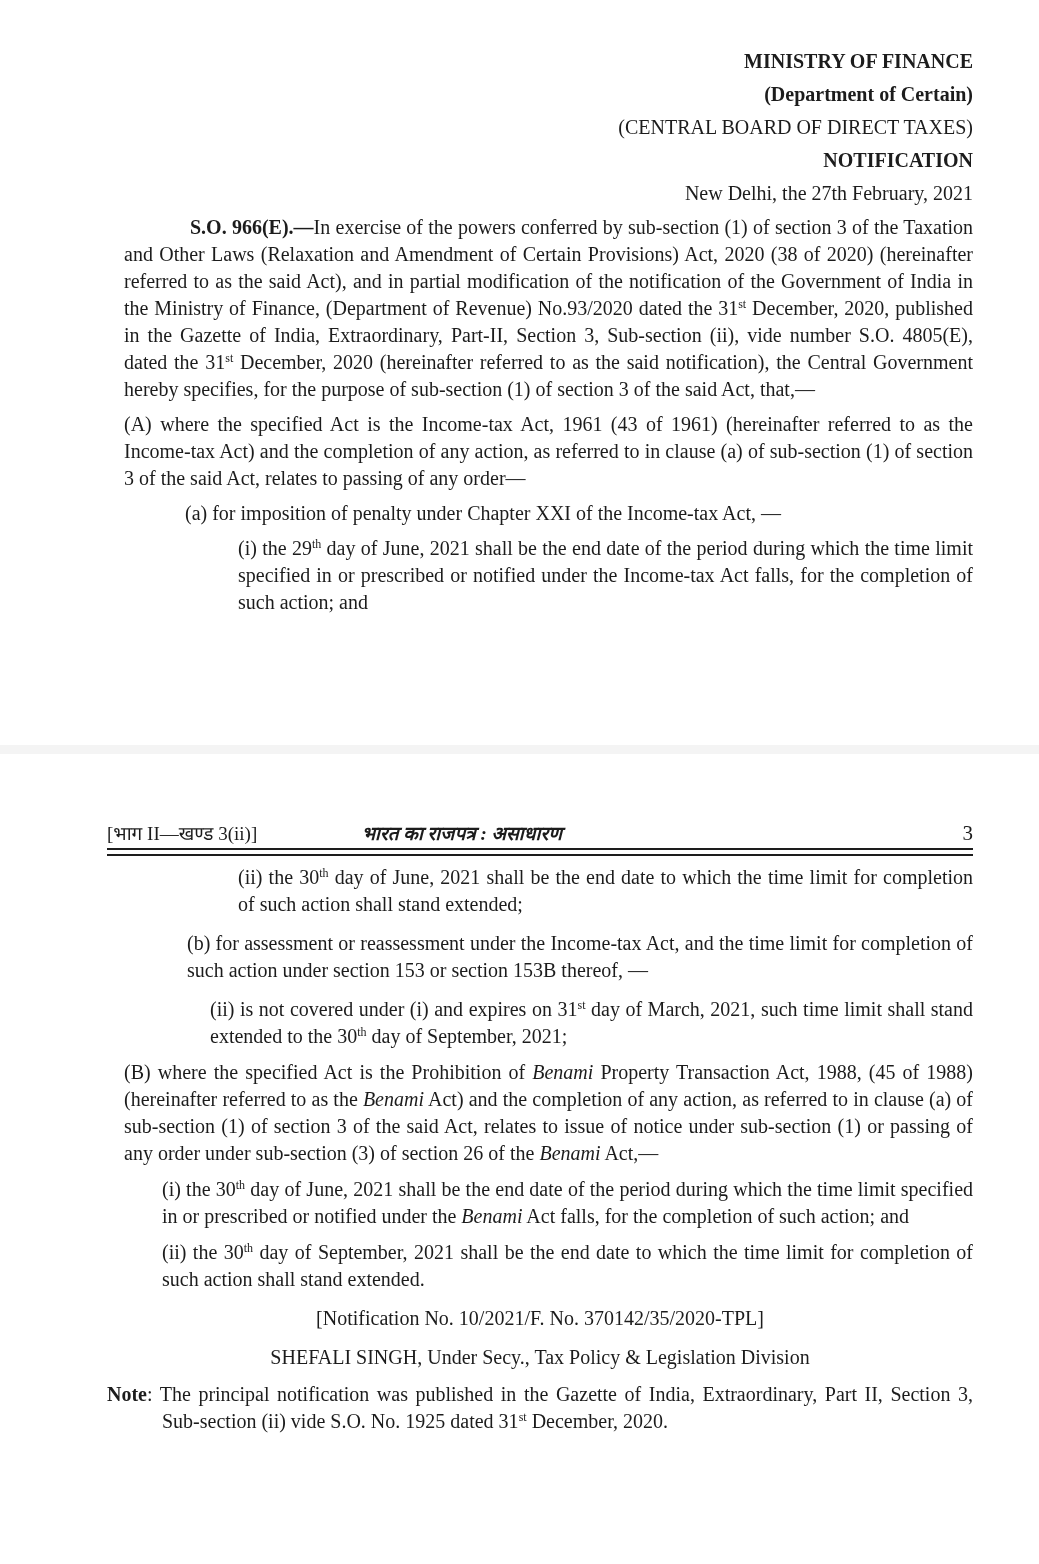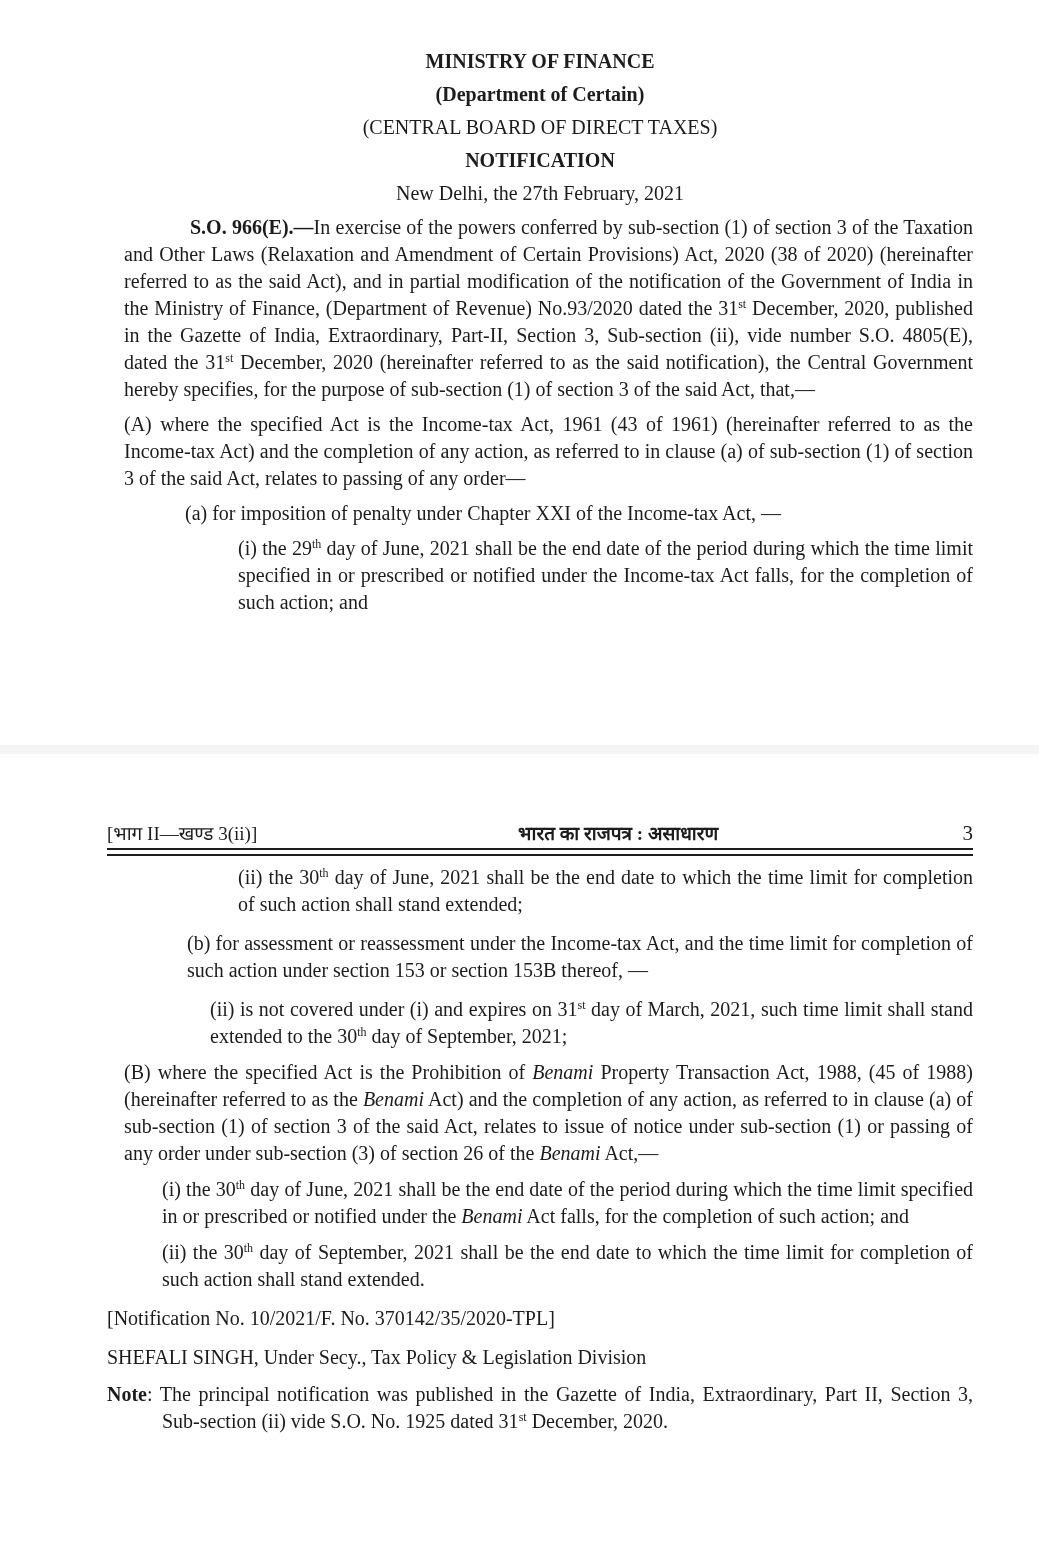--- a/index.html
+++ b/index.html
@@ -10,21 +10,21 @@
     -webkit-font-smoothing:antialiased;
   }
   .page{
     width:1039px;
     min-height:1564px;
     background:#ffffff;
     box-sizing:border-box;
     padding:45px 66px 80px 107px;
   }
   .doc-head{
-    text-align:center;
+    text-align:right;
     font-size:20px;
     line-height:33px;
     margin-bottom:4px;
   }
   .bold{font-weight:bold;}
   p.para{
     margin:0 0 11px 17px;
     font-size:20px;
     line-height:27px;
     text-align:justify;
@@ -54,34 +54,34 @@
   .gap-below-band{height:68px;}
   
   .gz-header{
     display:flex;
     align-items:baseline;
     font-size:19px;
     line-height:22px;
     margin-bottom:3px;
   }
   .gz-left{flex:1;text-align:left;}
-  .gz-center{flex:1.4;text-align:right;font-weight:bold;}
+  .gz-center{flex:1.4;text-align:left;font-weight:bold;font-style:italic;}
   .gz-right{flex:1;text-align:right;font-size:21px;}
   .double-rule{
     height:4px;
     border-top:2px solid #1d1d1d;
     border-bottom:2px solid #1d1d1d;
     margin-bottom:8px;
   }
   
   p.right-line{
     margin:0 0 12px 0;
     font-size:20px;
     line-height:27px;
-    text-align:left;
+    text-align:center;
   }
   p.right-line.sig{margin-bottom:10px;}
   p.note{
     margin:0;
     font-size:20px;
     line-height:27px;
     text-align:justify;
     padding-left:55px;
     text-indent:-55px;
   }

